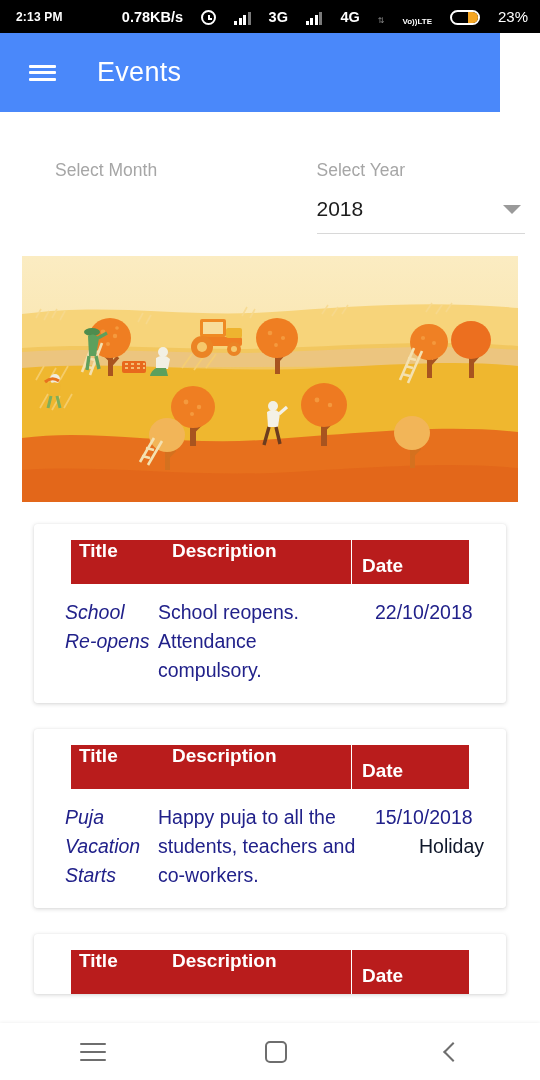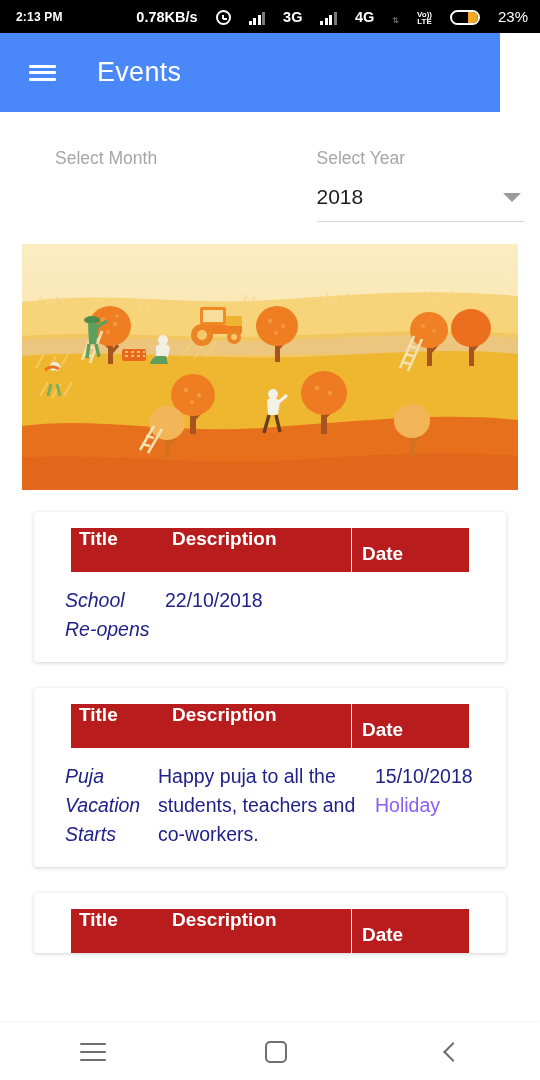--- a/index.html
+++ b/index.html
@@ -23,21 +23,21 @@
   .alarm-ic{ width:15px; height:15px; border:2px solid #fff; border-radius:50%;
              position:relative; display:inline-block; }
   .alarm-ic:before,.alarm-ic:after{ content:""; position:absolute; background:#fff; }
   .alarm-ic:before{ width:2px; height:4px; left:4.5px; top:2.5px; }
   .alarm-ic:after{ width:4px; height:2px; left:5px; top:5.5px; }
   .bars{ display:flex; align-items:flex-end; gap:1.5px; height:14px; }
   .bars i{ display:block; width:3px; background:#fff; }
   .bars i.b1{height:4px} .bars i.b2{height:7px} .bars i.b3{height:10px}
   .bars i.b4{height:13px} .bars i.dim{ background:#7a7a7a; }
   .gen{ font-size:14.5px; font-weight:bold; }
-  .volte{ display:flex; flex-direction:column; align-items:center; line-height:7px;
+  .volte{ display:flex; flex-direction:row; align-items:center; line-height:7px;
           font-size:8px; font-weight:bold; }
   .tiny-arrows{ font-size:8px; color:#8a8a8a; line-height:8px; }
   .batt{ width:30px; height:15px; border:2px solid #fff; border-radius:8px;
          position:relative; display:flex; align-items:center; }
   .batt-fill{ height:100%; width:38%; background:#f5a623; border-radius:0 6px 6px 0;
               margin-left:auto; }
   .sb-pct{ font-size:15px; font-weight:normal; }
 
   
   .appbar{
@@ -51,21 +51,21 @@
   .hamburger span:nth-child(2){ width:27px; }
   .hamburger span:nth-child(3){ width:27px; }
   .appbar-title{ color:#ffffff; font-size:27px; margin-left:40px; letter-spacing:.3px; }
 
   
   .content{
     width:540px; height:968px; background:#ffffff; overflow:hidden; position:relative;
   }
 
   
-  .selectors{ display:flex; padding:36px 0 0 0; }
+  .selectors{ display:flex; padding:48px 0 0 0; }
   .sel{ width:241px; margin-left:55px; }
   .sel:first-child{ margin-left:55px; }
   .sel:last-child{ margin-left:38px; }
   .sel-label{ font-size:17.5px; color:#a6a6a6; margin-bottom:16px; }
   .sel-box{
     display:flex; align-items:center; justify-content:space-between;
     border-bottom:1.4px solid #d8d8d8; padding-bottom:12px; width:208px;
     cursor:pointer;
   }
   .sel-value{ font-size:21px; color:#1c1c1c; }
@@ -97,21 +97,21 @@
   .th-date{ width:118px; padding-left:10px; border-left:1.5px solid #ffffff;
             height:52px; display:flex; align-items:center; }
   .trow{ display:flex; margin:0 23px; padding-top:14px; }
   .td-title{
     width:98px; padding-left:8px; font-style:italic; color:#21218a;
     font-size:19.5px; line-height:29px;
   }
   .td-desc{ flex:1; padding-left:3px; color:#21218a; font-size:19.5px; line-height:29px; }
   .td-date{ width:118px; padding-left:10px; color:#21218a; font-size:19.5px;
             line-height:29px; }
-  .holiday{ color:#8b5cf6; display:block; }
+  .holiday{ color:#0f172a; display:block;margin-left:44px; }
   .card-clipped{ padding-bottom:0; height:60px; overflow:hidden; }
 
   
   .navbar{
     position:absolute; bottom:0; left:0; width:540px; height:57px;
     background:#ffffff; display:flex; align-items:center; justify-content:space-around;
     box-shadow:0 -1px 3px rgba(0,0,0,.05);
   }
   .nav-recents{ width:26px; height:18px; display:flex; flex-direction:column;
                 justify-content:space-between; }
@@ -347,20 +347,21 @@
   <div class="cards">
 
     <div class="card">
       <div class="thead">
         <div class="th th-title">Title</div>
         <div class="th th-desc">Description</div>
         <div class="th th-date">Date</div>
       </div>
       <div class="trow">
         <div class="td-title">School Re-opens</div>
+        <div class="td-desc">School reopens. Attendance compulsory.</div>
         <div class="td-date">
           <span>22/10/2018</span>
         </div>
       </div>
     </div>
 
     <div class="card">
       <div class="thead">
         <div class="th th-title">Title</div>
         <div class="th th-desc">Description</div>

